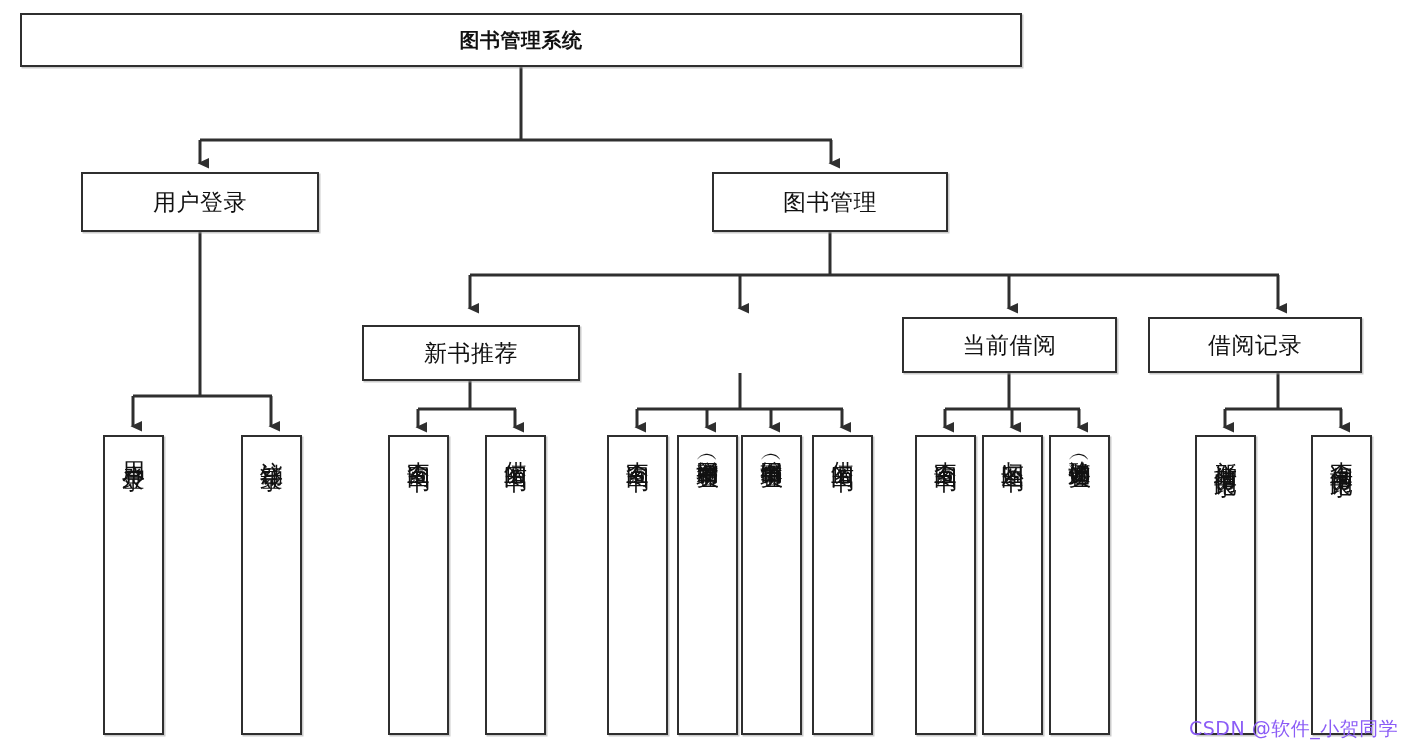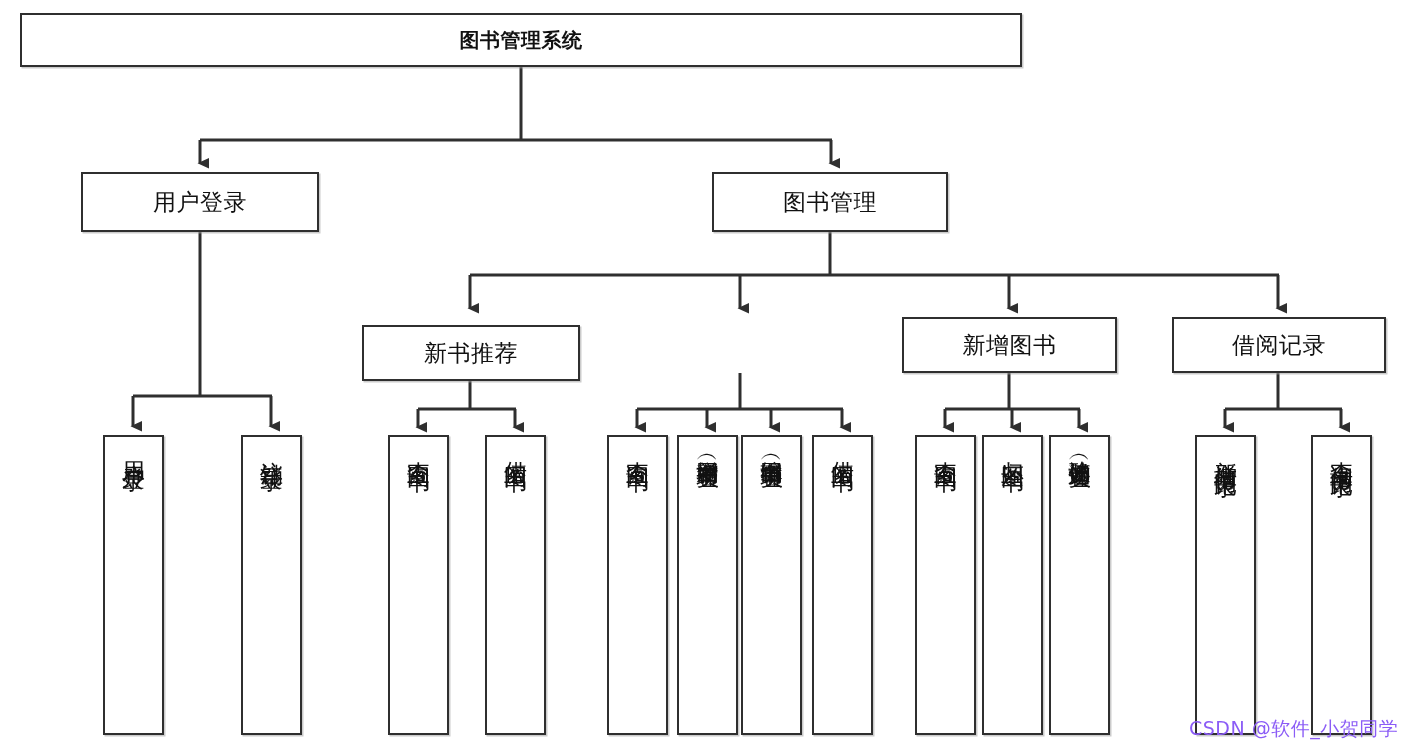--- a/index.html
+++ b/index.html
@@ -139,23 +139,23 @@
     <span class="node-label">用户登录</span>
   </div>
   <div class="node horiz" style="left: 712px; top: 172px; width: 236px; height: 60px;">
     <span class="node-label">图书管理</span>
   </div>
 
   <div class="node horiz" style="left: 362px; top: 317px; width: 218px; height: 56px; margin-top: 8px;">
     <span class="node-label">新书推荐</span>
   </div>
   <div class="node horiz" style="left: 902px; top: 317px; width: 215px; height: 56px;">
-    <span class="node-label">新增图书</span>
+    <span class="node-label">当前借阅</span>
   </div>
-  <div class="node horiz" style="left: 1172px; top: 317px; width: 214px; height: 56px;">
+  <div class="node horiz" style="left: 1148px; top: 317px; width: 214px; height: 56px;">
     <span class="node-label">借阅记录</span>
   </div>
 
   <div class="node leaf" style="left: 103px; top: 435px; width: 61px; height: 300px;">
     <span class="node-label">用户登录</span>
   </div>
   <div class="node leaf" style="left: 241px; top: 435px; width: 61px; height: 300px;">
     <span class="node-label">注销登录</span>
   </div>
   <div class="node leaf" style="left: 388px; top: 435px; width: 61px; height: 300px;">

